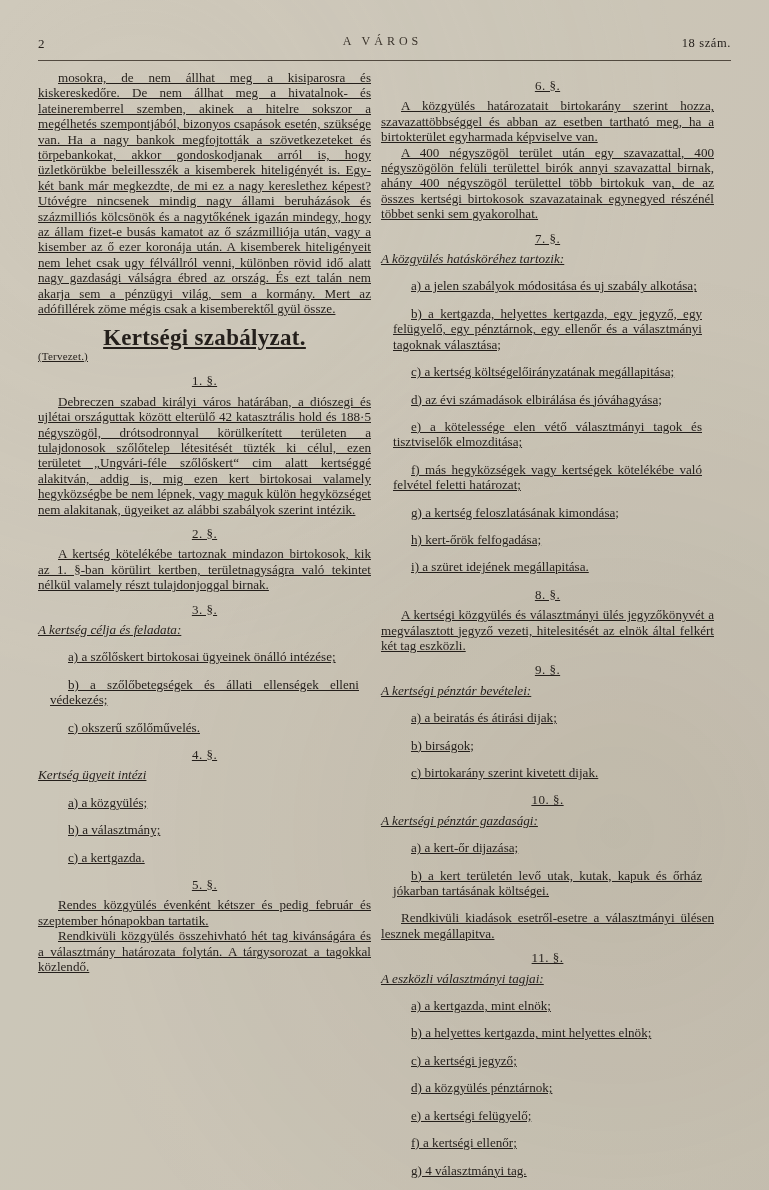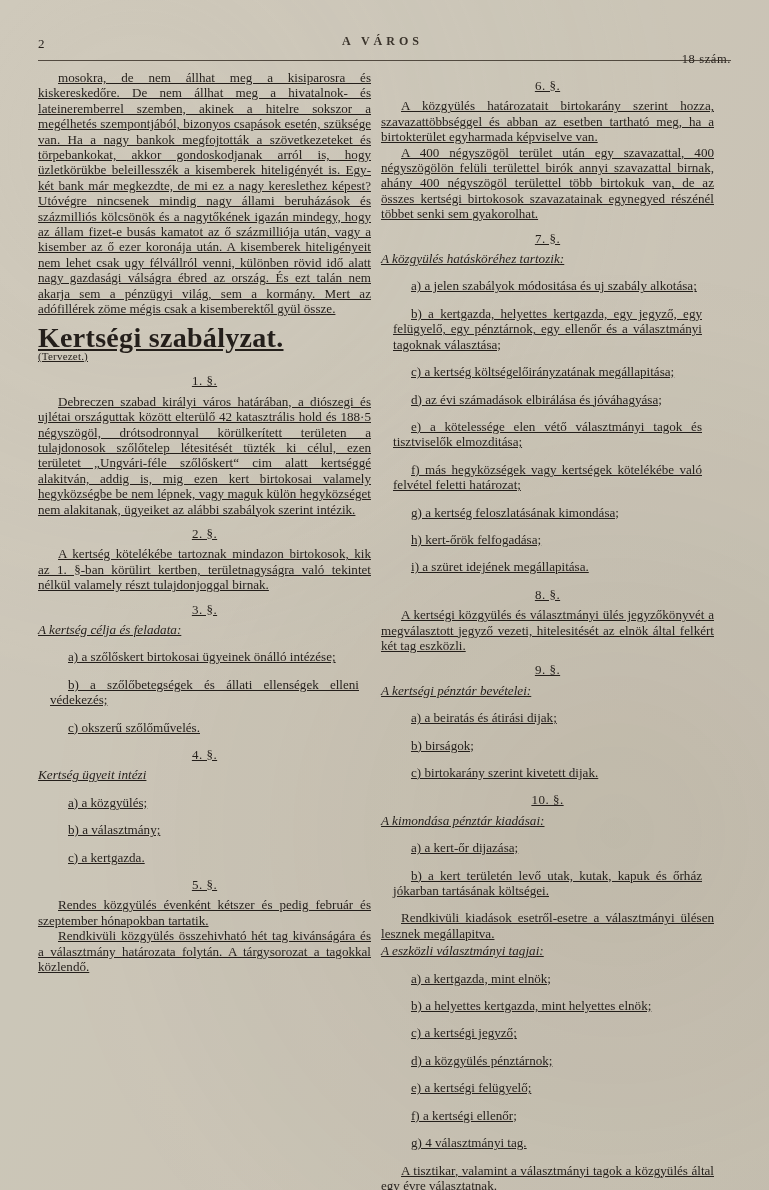--- a/index.html
+++ b/index.html
@@ -48,25 +48,24 @@
     left: 0; top: 6px;
     font-size: 13px;
   }
   .runhead .journal {
     position: absolute;
     left: 0; right: 4px; top: 4px;
     text-align: center;
     font-size: 12px;
     letter-spacing: 4px;
     color: #3a332b;
-    font-weight: bold;
   }
   .runhead .folio-right {
     position: absolute;
-    right: 0; top: 22px;
+    right: 0; top: 6px;
     font-size: 12.5px;
   }
   .rule {
     border-top: 1.6px solid #3c342a;
     margin-top: 2px;
     margin-bottom: 9px;
     opacity: .85;
   }
   
   .cols {
@@ -80,22 +79,22 @@
     line-height: 15.4px;
     text-align: justify;
     text-justify: inter-word;
     hyphens: manual;
   }
   p {
     margin: 0 0 0 0;
     text-indent: 20px;
   }
   .hdr-title {
-    text-align: left;
-    font-size: 28px;
+    text-align: center;
+    font-size: 23px;
     margin: 13px 0 4px 0;
     letter-spacing: .3px;
   }
   .hdr-sub {
     text-align: left;
     font-size: 11px;
     margin: 0 0 7px 0;
     letter-spacing: .2px;
   }
   .sec {
@@ -183,25 +182,26 @@
         <div class="sec">8. §.</div>
         <p>A kertségi közgyülés és választmányi ülés jegyzőkönyvét a megválasztott jegyző vezeti, hitelesitését az elnök által felkért két tag eszközli.</p>
 
         <div class="sec">9. §.</div>
         <div class="subhead">A kertségi pénztár bevételei:</div>
         <p class="item">a) a beiratás és átirási dijak;</p>
         <p class="item">b) birságok;</p>
         <p class="item">c) birtokarány szerint kivetett dijak.</p>
 
         <div class="sec">10. §.</div>
-        <div class="subhead">A kimondása pénztár kiadásai:</div>
+        <div class="subhead">A kertségi pénztár gazdasági:</div>
         <p class="item">a) a kert-őr dijazása;</p>
         <p class="item">b) a kert területén levő utak, kutak, kapuk és őrház jókarban tartásának költségei.</p>
         <p>Rendkivüli kiadások esetről-esetre a választmányi ülésen lesznek megállapitva.</p>
 
+        <div class="sec">11. §.</div>
         <div class="subhead">A eszközli választmányi tagjai:</div>
         <p class="item">a) a kertgazda, mint elnök;</p>
         <p class="item">b) a helyettes kertgazda, mint helyettes elnök;</p>
         <p class="item">c) a kertségi jegyző;</p>
         <p class="item">d) a közgyülés pénztárnok;</p>
         <p class="item">e) a kertségi felügyelő;</p>
         <p class="item">f) a kertségi ellenőr;</p>
         <p class="item">g) 4 választmányi tag.</p>
         <p>A tisztikar, valamint a választmányi tagok a közgyülés által egy évre választatnak.</p>
 

